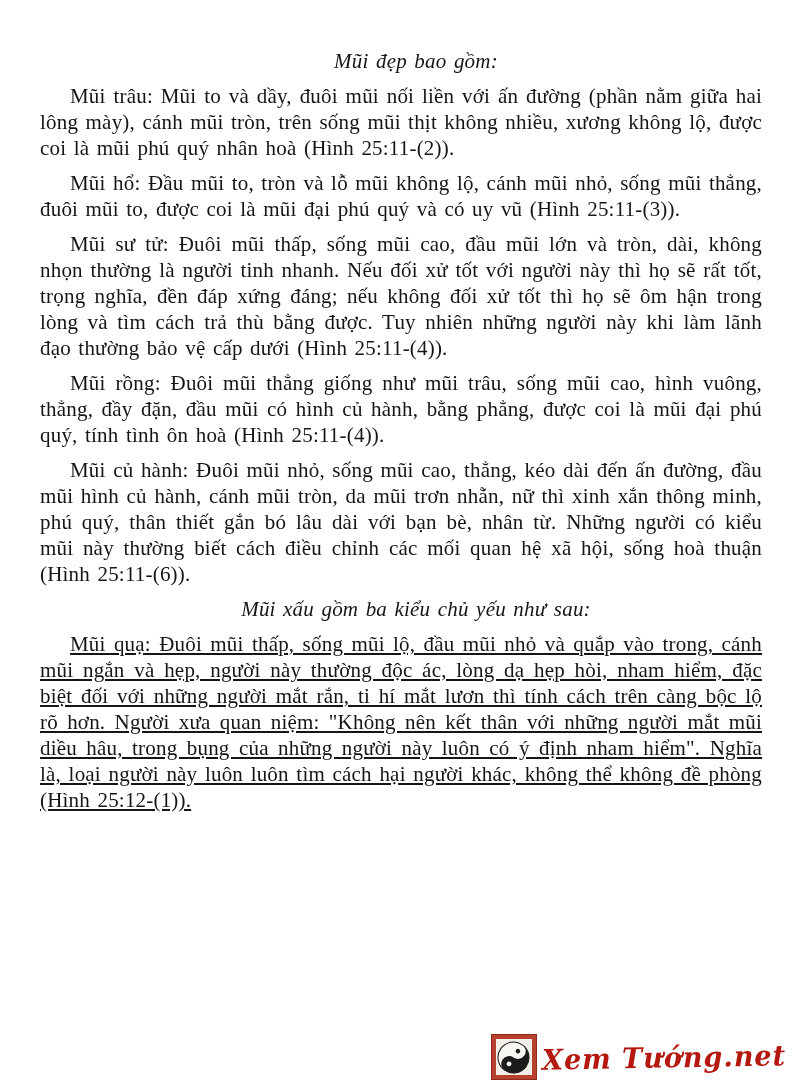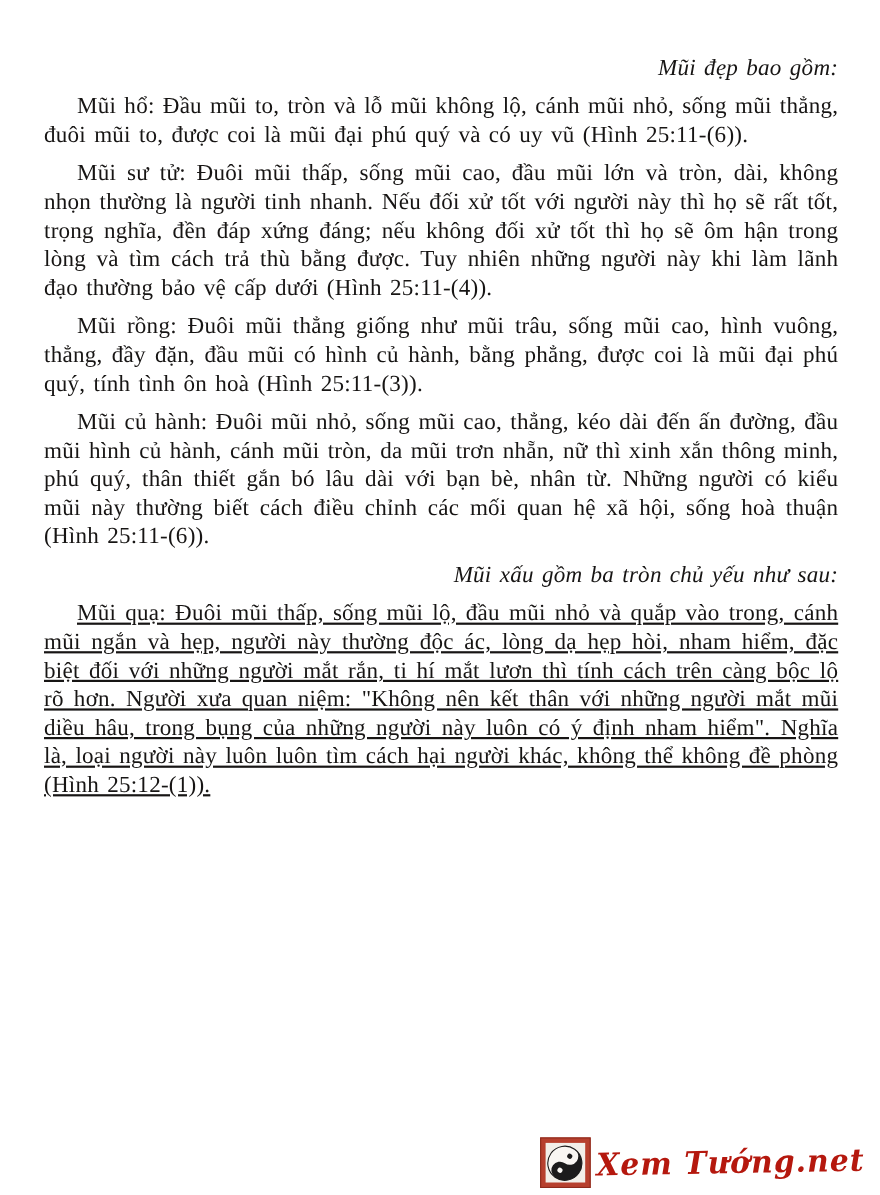--- a/index.html
+++ b/index.html
@@ -26,21 +26,21 @@
     line-height: 26px;
     margin: 0 0 9px 0;
     text-align: justify;
     text-indent: 30px;
     letter-spacing: 0.2px;
     word-spacing: 2px;
   }
   .para:last-child { margin-bottom: 0; text-decoration: underline; }
   .subheading {
     font-style: italic;
-    text-align: right;
+    text-align: center;
   }
   
   .watermark {
     position: absolute;
     right: 14px;
     bottom: 6px;
     display: flex;
     align-items: center;
     gap: 5px;
   }
@@ -72,25 +72,26 @@
     letter-spacing: 1px;
     transform: scaleY(1.05) rotate(-1deg);
     white-space: nowrap;
   }
 </style>
 </head>
 <body style="background: rgb(255, 255, 255);">
 
 <div class="scan-page" style="color: rgb(23, 21, 20);">
   <p class="para subheading">Mũi đẹp bao gồm:</p>
-  <p class="para">Mũi hổ: Đầu mũi to, tròn và lỗ mũi không lộ, cánh mũi nhỏ, sống mũi thẳng, đuôi mũi to, được coi là mũi đại phú quý và có uy vũ (Hình 25:11-(6)).</p>
+  <p class="para">Mũi trâu: Mũi to và dầy, đuôi mũi nối liền với ấn đường (phần nằm giữa hai lông mày), cánh mũi tròn, trên sống mũi thịt không nhiều, xương không lộ, được coi là mũi phú quý nhân hoà (Hình 25:11-(2)).</p>
+  <p class="para">Mũi hổ: Đầu mũi to, tròn và lỗ mũi không lộ, cánh mũi nhỏ, sống mũi thẳng, đuôi mũi to, được coi là mũi đại phú quý và có uy vũ (Hình 25:11-(3)).</p>
   <p class="para">Mũi sư tử: Đuôi mũi thấp, sống mũi cao, đầu mũi lớn và tròn, dài, không nhọn thường là người tinh nhanh. Nếu đối xử tốt với người này thì họ sẽ rất tốt, trọng nghĩa, đền đáp xứng đáng; nếu không đối xử tốt thì họ sẽ ôm hận trong lòng và tìm cách trả thù bằng được. Tuy nhiên những người này khi làm lãnh đạo thường bảo vệ cấp dưới (Hình 25:11-(4)).</p>
-  <p class="para">Mũi rồng: Đuôi mũi thẳng giống như mũi trâu, sống mũi cao, hình vuông, thẳng, đầy đặn, đầu mũi có hình củ hành, bằng phẳng, được coi là mũi đại phú quý, tính tình ôn hoà (Hình 25:11-(3)).</p>
+  <p class="para">Mũi rồng: Đuôi mũi thẳng giống như mũi trâu, sống mũi cao, hình vuông, thẳng, đầy đặn, đầu mũi có hình củ hành, bằng phẳng, được coi là mũi đại phú quý, tính tình ôn hoà (Hình 25:11-(4)).</p>
   <p class="para">Mũi củ hành: Đuôi mũi nhỏ, sống mũi cao, thẳng, kéo dài đến ấn đường, đầu mũi hình củ hành, cánh mũi tròn, da mũi trơn nhẵn, nữ thì xinh xắn thông minh, phú quý, thân thiết gắn bó lâu dài với bạn bè, nhân từ. Những người có kiểu mũi này thường biết cách điều chỉnh các mối quan hệ xã hội, sống hoà thuận (Hình 25:11-(6)).</p>
-  <p class="para subheading">Mũi xấu gồm ba tròn chủ yếu như sau:</p>
+  <p class="para subheading">Mũi xấu gồm ba kiểu chủ yếu như sau:</p>
   <p class="para">Mũi quạ: Đuôi mũi thấp, sống mũi lộ, đầu mũi nhỏ và quắp vào trong, cánh mũi ngắn và hẹp, người này thường độc ác, lòng dạ hẹp hòi, nham hiểm, đặc biệt đối với những người mắt rắn, ti hí mắt lươn thì tính cách trên càng bộc lộ rõ hơn. Người xưa quan niệm: "Không nên kết thân với những người mắt mũi diều hâu, trong bụng của những người này luôn có ý định nham hiểm". Nghĩa là, loại người này luôn luôn tìm cách hại người khác, không thể không đề phòng (Hình 25:12-(1)).</p>
 </div>
 
 <div class="watermark">
   <div class="wm-frame">
     <div class="wm-inner">
       <span style="display:flex;">
         <svg width="33" height="33" viewBox="0 0 100 100">
           <g transform="rotate(35 50 50)">
             <circle cx="50" cy="50" r="47" fill="#f8f6f2" stroke="#1b1b1b" stroke-width="3"></circle>

